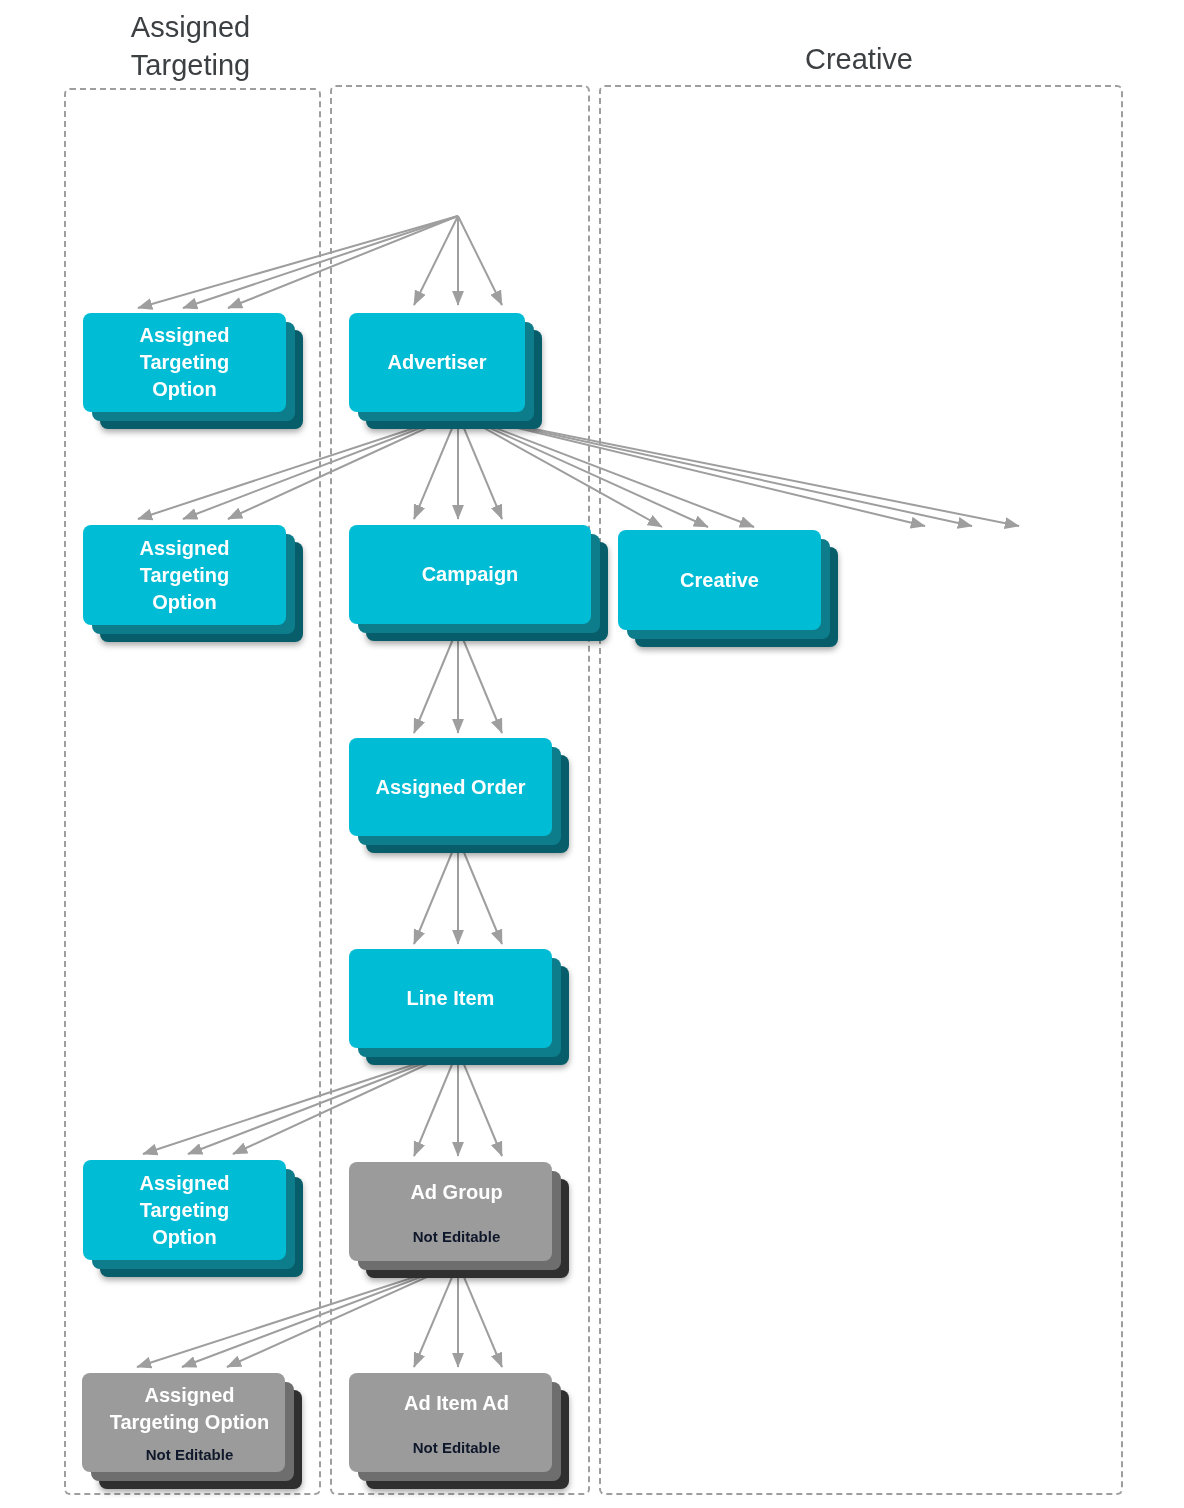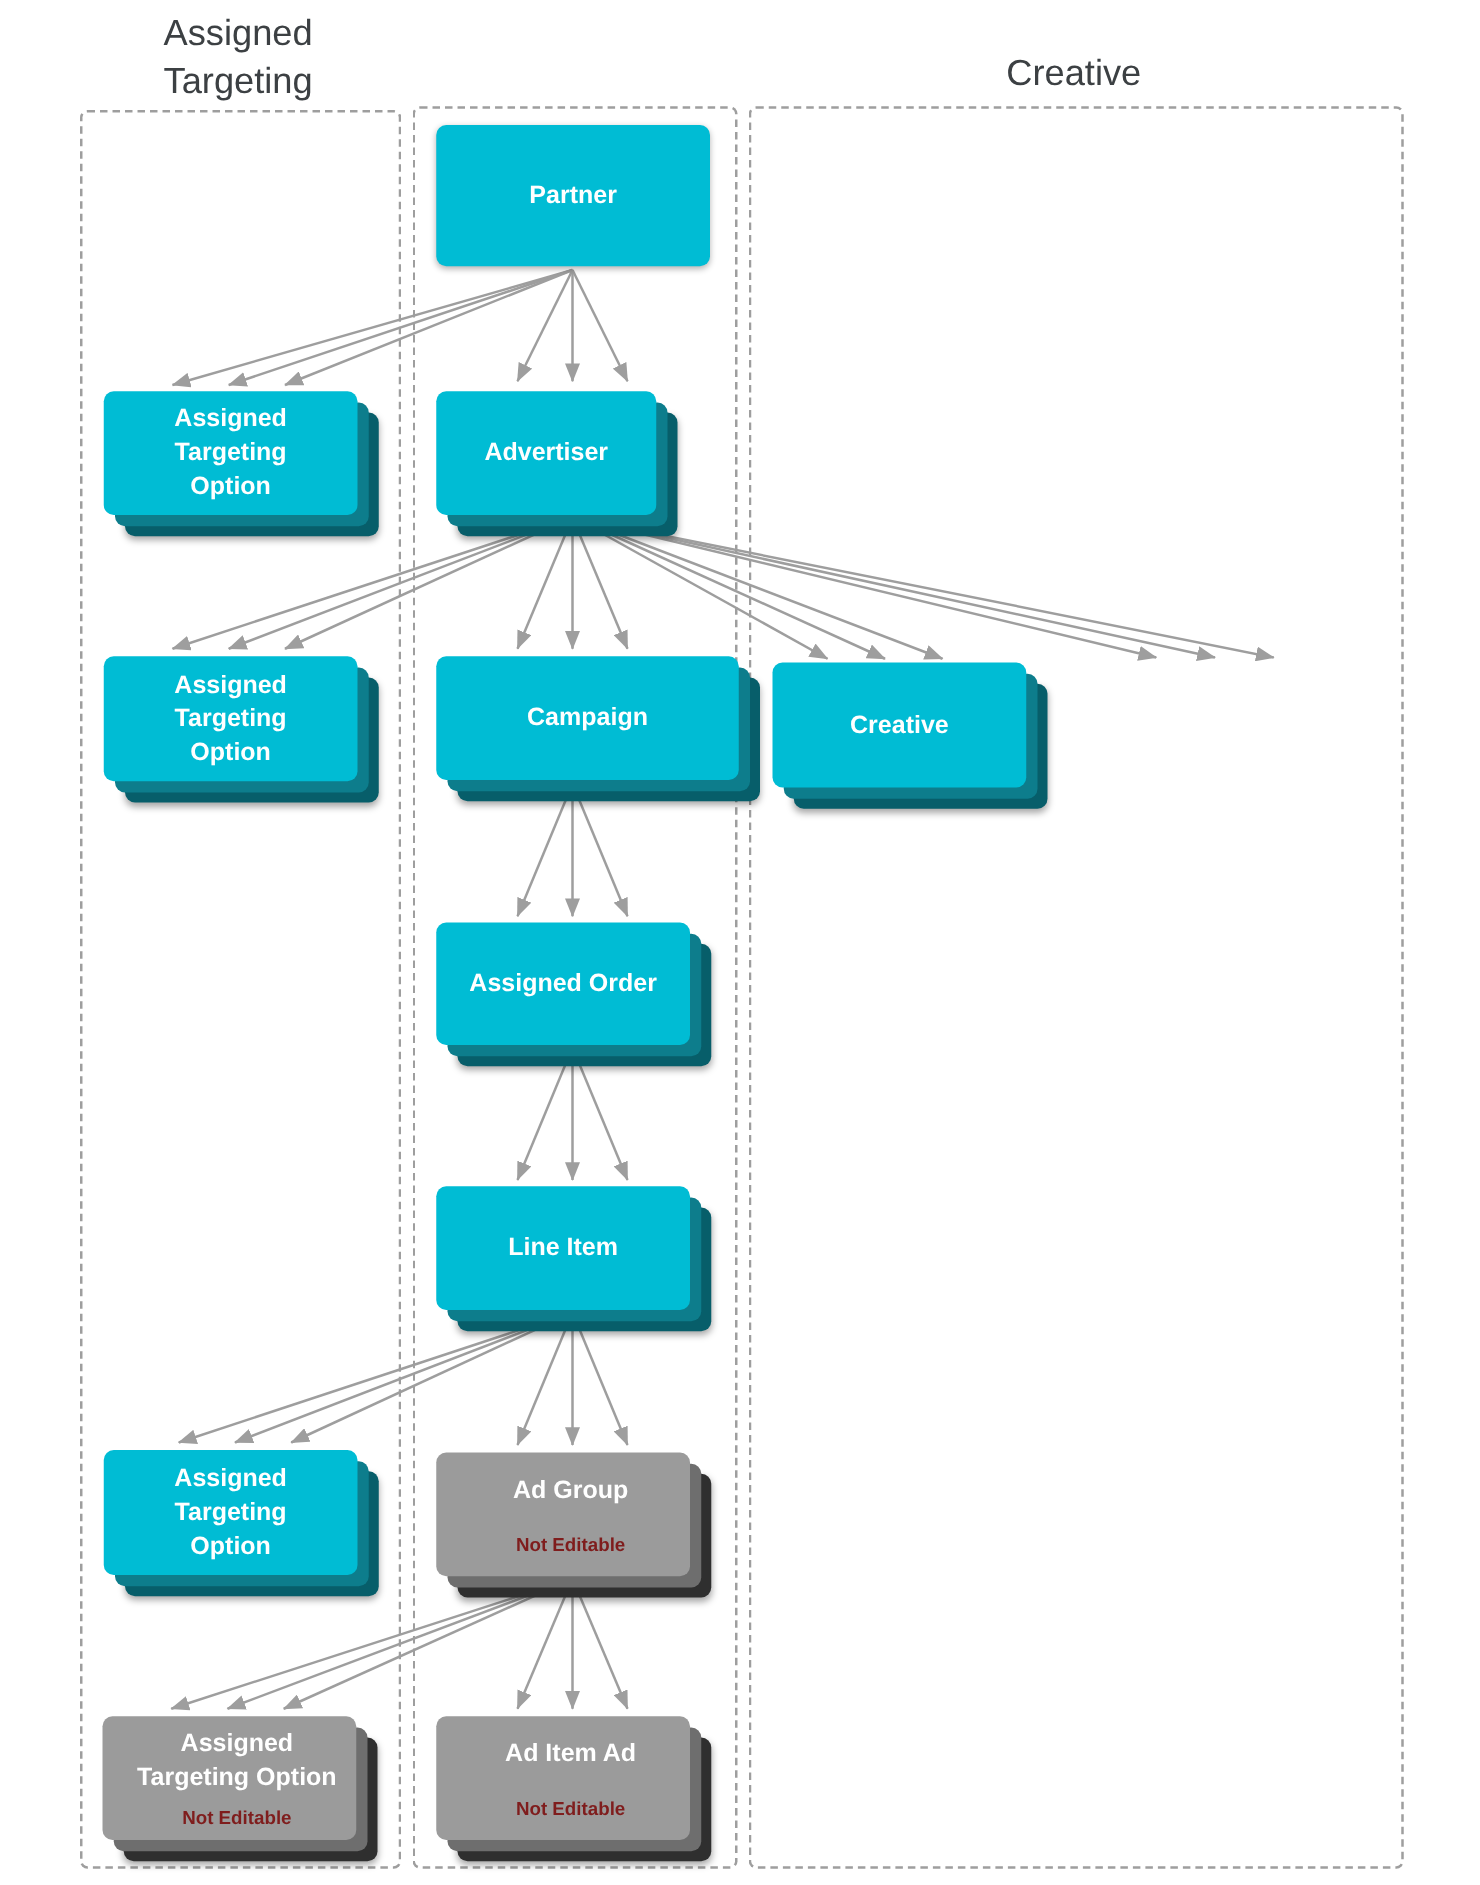--- a/index.html
+++ b/index.html
@@ -41,21 +41,21 @@
   .gray.stack::before{background:#2f2f2f;}
   .gray.stack::after{background:#6e6e6e;}
 
   .single .box{box-shadow:0 2px 5px rgba(0,0,0,.3);}
 
   .label{
     font-weight:700;font-size:20px;line-height:27px;color:#ffffff;
     white-space:pre-line;
   }
   .sub{
-    font-weight:700;font-size:15px;color:#7f1d1d;margin-top:22px;
+    font-weight:700;font-size:15px;color:#0f172a;margin-top:22px;
   }
   .tight .sub{margin-top:10px;}
 </style>
 </head>
 <body>
 
 <div class="canvas">
 
   <div class="col-header" style="left:64px;top:8px;width:253px;">Assigned
 Targeting</div>
@@ -116,25 +116,20 @@
       <line x1="458" y1="1263" x2="414" y2="1367" marker-end="url(#ah)"></line>
       <line x1="458" y1="1263" x2="458" y2="1367" marker-end="url(#ah)"></line>
       <line x1="458" y1="1263" x2="502" y2="1367" marker-end="url(#ah)"></line>
 
       <line x1="458" y1="1263" x2="137" y2="1367" marker-end="url(#ah)"></line>
       <line x1="458" y1="1263" x2="182" y2="1367" marker-end="url(#ah)"></line>
       <line x1="458" y1="1263" x2="227" y2="1367" marker-end="url(#ah)"></line>
     </g>
   </svg>
 
-  <div class="node cyan single" style="left:349px;top:100px;width:219px;height:113px;">
-    <div class="box">
-        <span class="label">Partner</span>
-      </div>
-  </div>
 
   <div class="node cyan stack" style="left:83px;top:313px;width:203px;height:99px;">
     <div class="box">
         <span class="label">Assigned
 Targeting
 Option</span>
       </div>
   </div>
 
   <div class="node cyan stack" style="left:349px;top:313px;width:176px;height:99px;">

